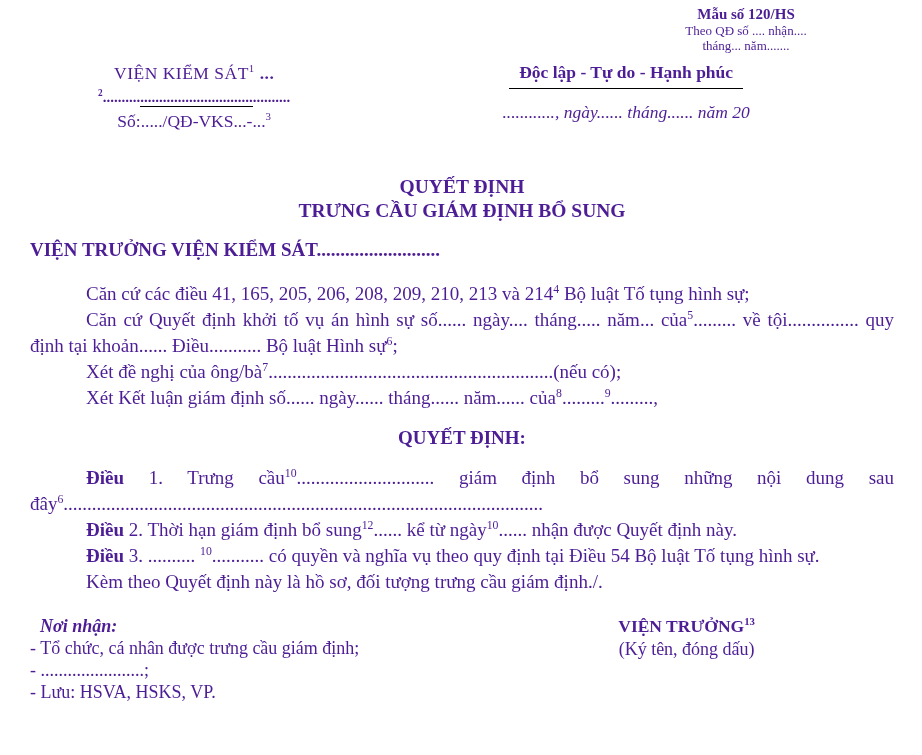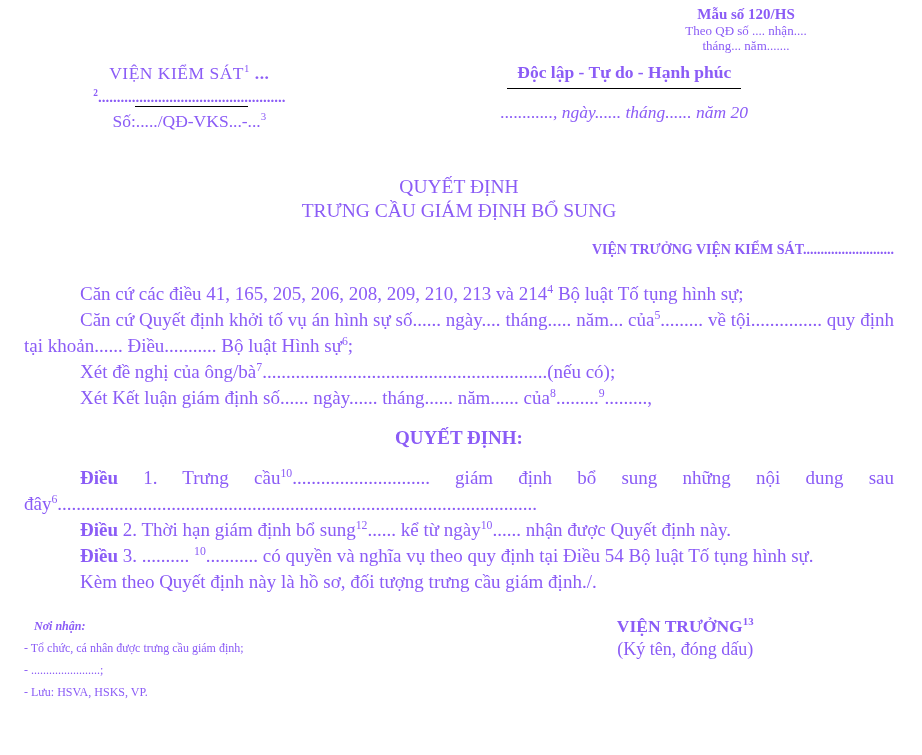--- a/index.html
+++ b/index.html
@@ -1,23 +1,23 @@
 <!DOCTYPE html>
 <html><head>
 <meta charset="utf-8">
 <style>
   html, body { margin: 0; padding: 0; background: #ffffff; }
   .page {
     position: relative;
     width: 922px;
     height: 755px;
     box-sizing: border-box;
-    padding: 5px 28px 0 24px;
+    padding: 5px 28px 0 30px;
     background: #ffffff;
-    color: #8b5cf6;
+    color: #4c1d95;
     font-family: "Liberation Serif", "DejaVu Serif", serif;
     overflow: hidden;
   }
   .b { font-weight: bold; }
   .u { border-bottom: 1.5px solid #000; padding-bottom: 1px; }
   sup { font-size: 0.62em; line-height: 0; }
 
   
   .form-tag { width: 200px; margin-left: auto; margin-right: 48px; text-align: center; }
   .form-tag-l1 { font-weight: bold; font-size: 15px; line-height: 18px; }
@@ -29,32 +29,32 @@
   .agency-line { line-height: 24px; letter-spacing: 0.5px; }
   .agency-fill { line-height: 24px; font-size: 15px; }
   .doc-number { line-height: 24px; }
   .header-right { flex: 1; text-align: center; }
   .nat-title { font-weight: bold; font-size: 18px; line-height: 24px; }
   .nat-motto { display: inline-block; font-weight: bold; font-size: 17.5px; line-height: 22px;
                border-bottom: 1.5px solid #000; padding: 0 10px 5px 10px; }
   .date-line { font-style: italic; font-size: 17.5px; margin-top: 12px; line-height: 22px; }
 
   
-  .doc-title { text-align: center; margin-top: 42px; font-weight: normal; font-size: 19.5px; line-height: 24px; }
-  .issuer-heading { text-align: right; margin-top: 16px; font-weight: bold; font-size: 14px; line-height: 22px; }
+  .doc-title { text-align: center; margin-top: 42px; font-weight: bold; font-size: 19.5px; line-height: 24px; }
+  .issuer-heading { text-align: left; margin-top: 16px; font-weight: bold; font-size: 19px; line-height: 22px; }
 
   
   .body-block { margin-top: 20px; font-size: 19px; line-height: 26px; text-align: justify; }
   .body-block p { margin: 0; text-indent: 56px; }
   .decision-heading { text-align: center; font-weight: bold; font-size: 19px; line-height: 24px;
                       margin: 15px 0 15px 0; }
 
   
   .footer { display: flex; margin-top: 20px; align-items: flex-start; }
-  .footer-left { width: 52%; font-size: 12px; line-height: 22px; }
+  .footer-left { width: 52%; font-size: 18px; line-height: 22px; }
   .recipients-label { font-weight: bold; font-style: italic; padding-left: 10px; line-height: 22px; }
   .recipient-item { line-height: 22px; }
   .footer-right { flex: 1; text-align: center; }
   .signature-title { font-weight: bold; font-size: 17.5px; line-height: 22px; }
   .signature-note { font-size: 18px; line-height: 24px; }
 </style>
 </head>
 <body>
 
 <div class="page">

